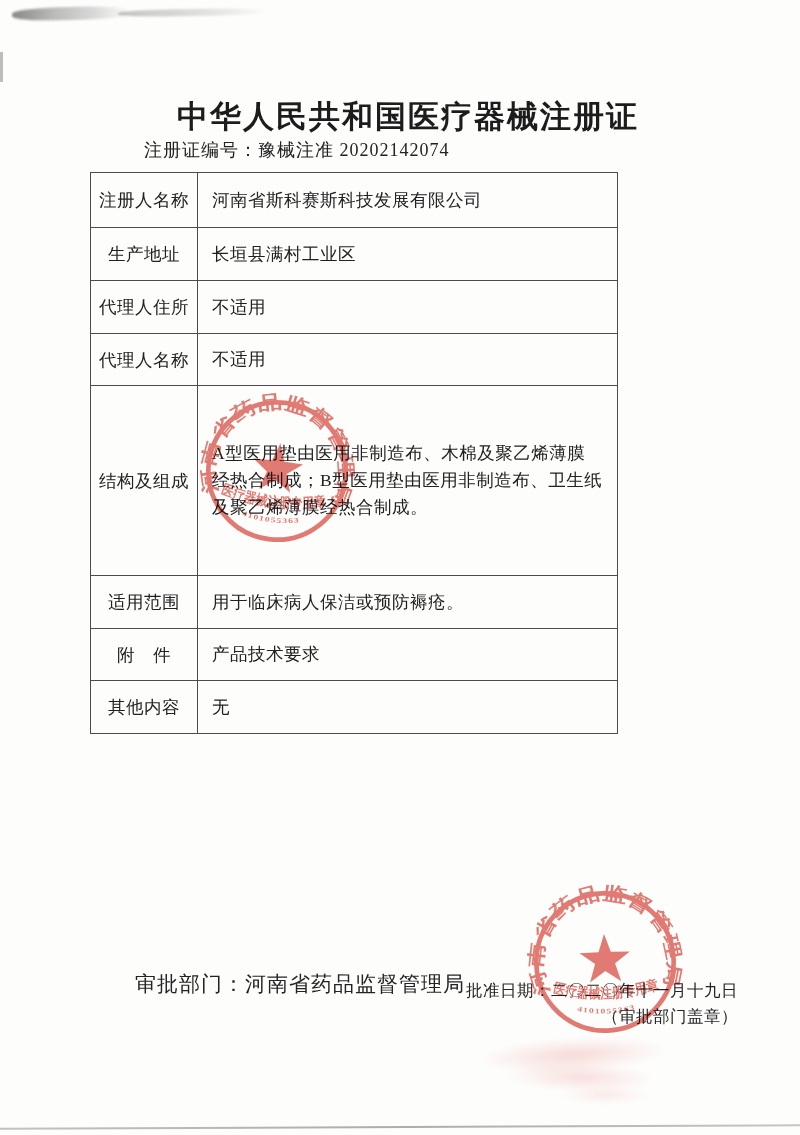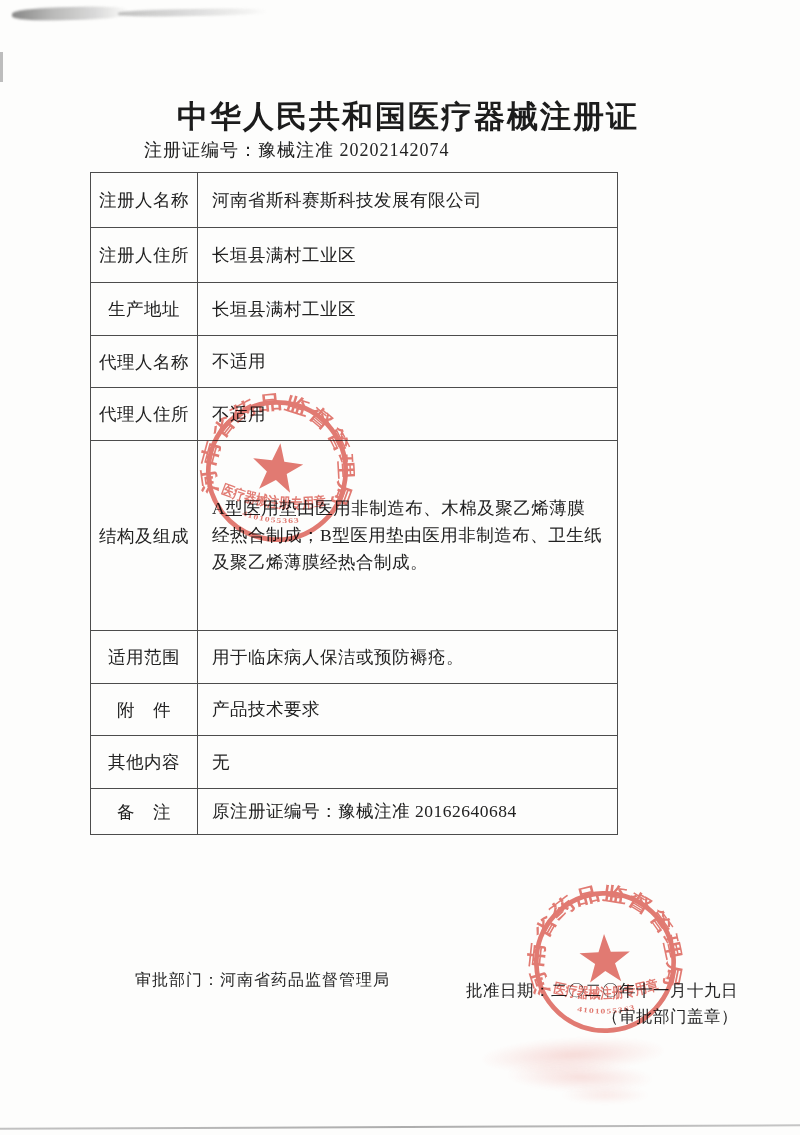--- a/index.html
+++ b/index.html
@@ -54,21 +54,21 @@
   table.cert td {
     border: 1px solid var(--line);
     font-size: 17.5px; letter-spacing: .5px;
     vertical-align: middle; color: #212121;
   }
   td.lbl { width: 107px; text-align: center; padding: 2px 4px; }
   td.val { padding: 4px 14px; line-height: 27px; }
 
   .footer-left {
     position: absolute; left: 135px; top: 970px;
-    font-size: 16px; letter-spacing: 1px;
+    font-size: 21px; letter-spacing: 1px;
   }
   .footer-right {
     position: absolute; left: 466px; top: 966px;
     font-size: 16.5px; line-height: 26px; letter-spacing: .5px; margin-top: 12px;
   }
   .footer-right .seal-note { padding-left: 88px; text-align: right; }
 
   
   .stamp {
     position: absolute; width: 156px; height: 156px;
@@ -103,55 +103,47 @@
 
   <div class="title">中华人民共和国医疗器械注册证</div>
   <div class="reg-line">注册证编号：豫械注准 20202142074</div>
 
   <table class="cert">
     <tbody>
       <tr style="height:55px">
         <td class="lbl">注册人名称</td>
         <td class="val">河南省斯科赛斯科技发展有限公司</td>
       </tr>
-      <tr style="height:55px">
-        <td class="lbl">注册人住所</td>
-        <td class="val">长垣县满村工业区</td>
-      </tr>
       <tr style="height:53px">
         <td class="lbl">生产地址</td>
         <td class="val">长垣县满村工业区</td>
       </tr>
+      <tr style="height:53px">
+        <td class="lbl">代理人住所</td>
+        <td class="val">不适用</td>
+      </tr>
       <tr style="height:52px">
         <td class="lbl">代理人名称</td>
-        <td class="val">不适用</td>
-      </tr>
-      <tr style="height:53px">
-        <td class="lbl">代理人住所</td>
         <td class="val">不适用</td>
       </tr>
       <tr style="height:190px">
         <td class="lbl">结构及组成</td>
         <td class="val">A型医用垫由医用非制造布、木棉及聚乙烯薄膜经热合制成；B型医用垫由医用非制造布、卫生纸及聚乙烯薄膜经热合制成。</td>
       </tr>
       <tr style="height:53px">
         <td class="lbl">适用范围</td>
         <td class="val">用于临床病人保洁或预防褥疮。</td>
       </tr>
       <tr style="height:52px">
         <td class="lbl">附　件</td>
         <td class="val">产品技术要求</td>
       </tr>
       <tr style="height:53px">
         <td class="lbl">其他内容</td>
         <td class="val">无</td>
-      </tr>
-      <tr style="height:46px">
-        <td class="lbl">备　注</td>
-        <td class="val">原注册证编号：豫械注准 20162640684</td>
       </tr>
     </tbody>
   </table>
 
   <div class="footer-left">审批部门：河南省药品监督管理局</div>
   <div class="footer-right">
     <div>批准日期：二〇二〇年十一月十九日</div>
     <div class="seal-note">（审批部门盖章）</div>
   </div>
 

